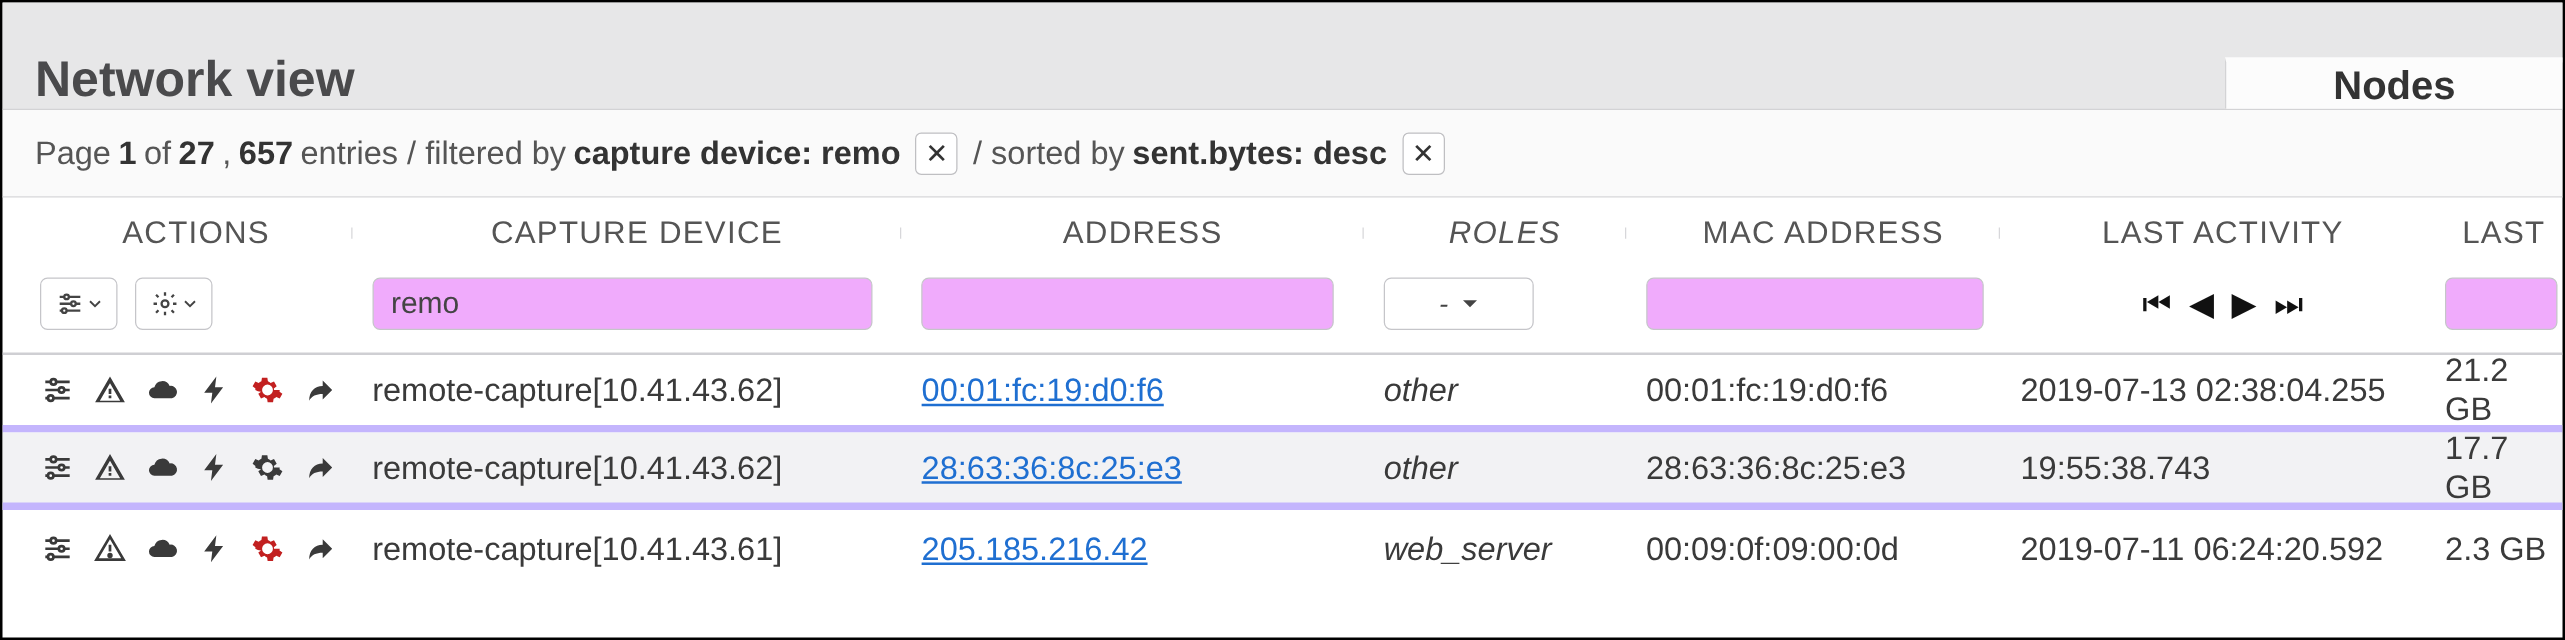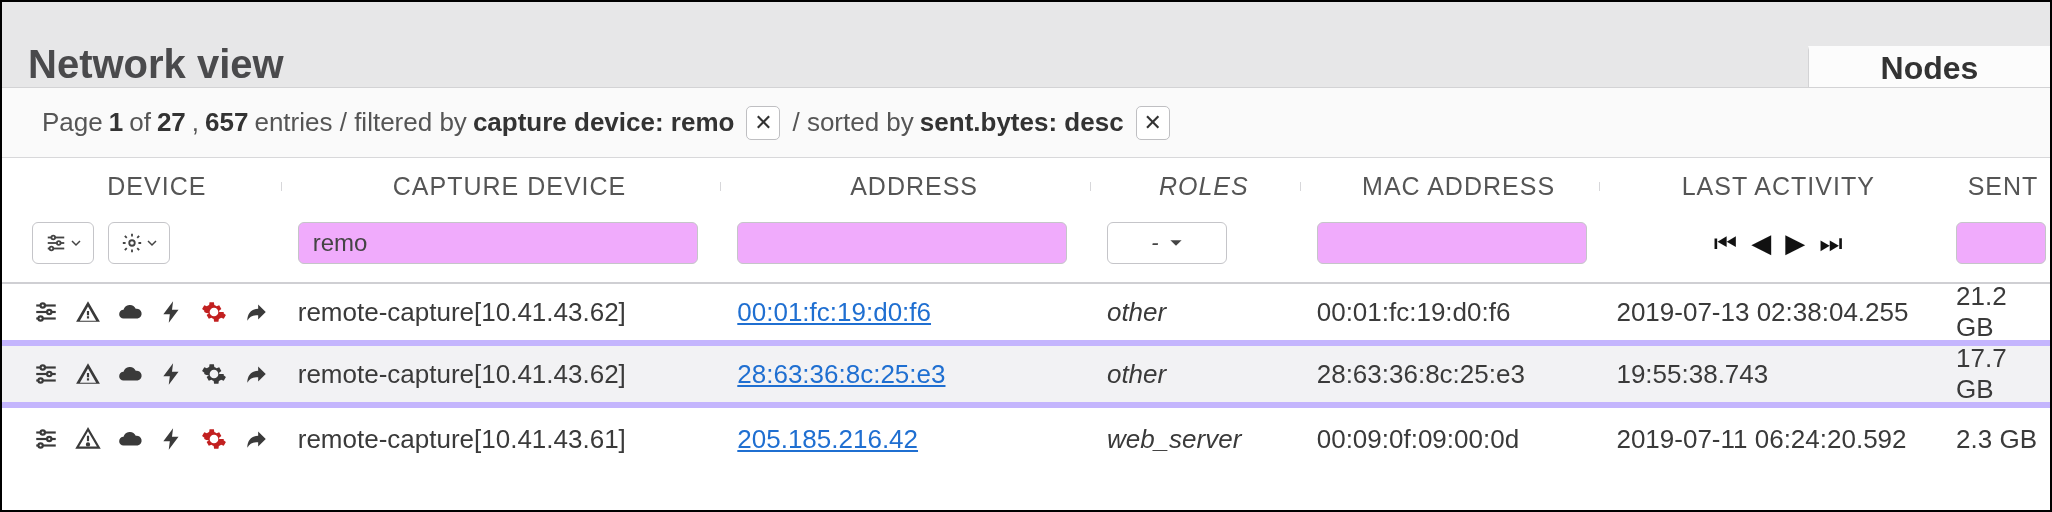--- a/index.html
+++ b/index.html
@@ -9,29 +9,29 @@
   
   .hdr {
     display:flex; align-items:flex-end; background:#e7e7e8;
     border-bottom:1px solid #d3d3d5; height:86px;
   }
   .hdr-title {
     flex:1; display:flex; align-items:center; padding-left:26px;
     font-size:40px; font-weight:700; color:#4a4a4c;
   }
   .hdr-tab {
-    width:242px; background:#fcfcfc; border-left:1px solid #d3d3d5;
+    width:270px; background:#fcfcfc; border-left:1px solid #d3d3d5;
     border-top:4px solid #fcfcfc; display:flex; align-items:center;
     justify-content:center; font-size:32px; font-weight:700; color:#333;
   }
 
   
   .fbar {
     height:70px; background:#fafafa; border-bottom:1px solid #d8d8da;
-    display:flex; align-items:center; padding-left:40px;
+    display:flex; align-items:center; padding-left:26px;
     font-size:26px; color:#555; gap:6px; flex-wrap:nowrap;
   }
   .fbar strong { font-weight:700; color:#333; }
   .chip-x {
     display:inline-flex; align-items:center; justify-content:center;
     width:34px; height:34px; border:1px solid #bfbfc2; border-radius:5px;
     background:#fff; margin:0 6px; cursor:pointer; font-size:22px; color:#333;
   }
 
   
@@ -110,27 +110,27 @@
   <strong>capture device: remo</strong>
   <span class="chip-x">✕</span>
   <span> / sorted by </span>
   <strong>sent.bytes: desc</strong>
   <span class="chip-x">✕</span>
 </div>
 
 <div class="tbl">
 
   <div class="row header">
-    <div class="c-actions colhead">DEVICE</div>
+    <div class="c-actions colhead">ACTIONS</div>
     <div class="c-cap colhead">CAPTURE DEVICE</div>
     <div class="c-addr colhead">ADDRESS</div>
     <div class="c-roles colhead">ROLES</div>
     <div class="c-mac colhead">MAC ADDRESS</div>
     <div class="c-last colhead">LAST ACTIVITY</div>
-    <div class="c-sent colhead">SENT</div>
+    <div class="c-sent colhead">LAST</div>
   </div>
 
   <div class="row controls">
     <div class="c-actions">
       <span class="btn">
         <svg viewBox="0 0 24 24" width="22" height="22" fill="none" stroke="currentColor" stroke-width="2">
           <line x1="3" y1="6" x2="21" y2="6"></line>
             <circle cx="9" cy="6" r="2" fill="#fff"></circle>
           <line x1="3" y1="12" x2="21" y2="12"></line>
             <circle cx="15" cy="12" r="2" fill="#fff"></circle>

